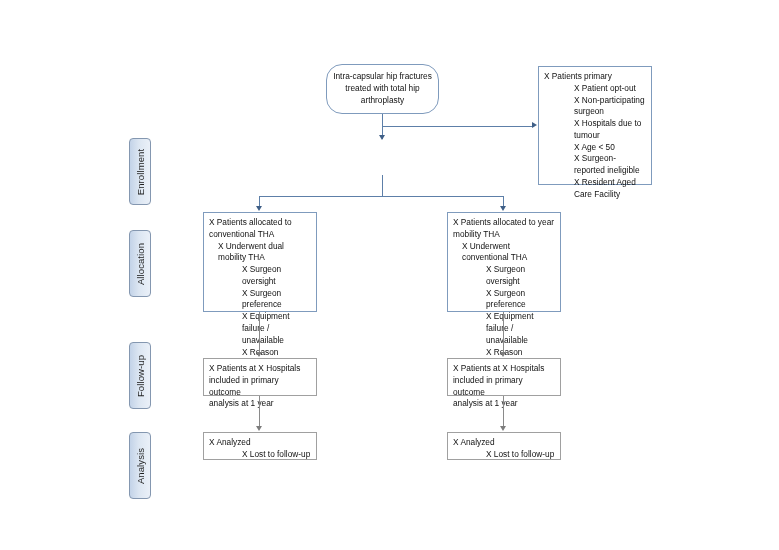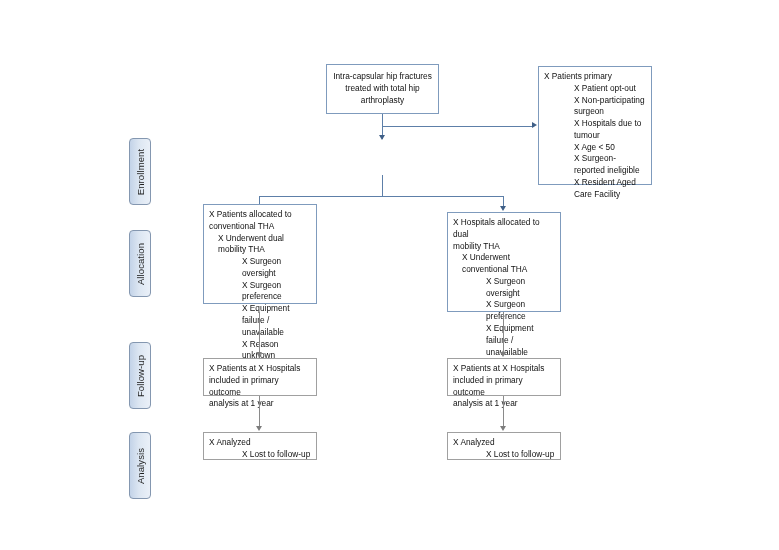--- a/index.html
+++ b/index.html
@@ -52,20 +52,21 @@
     padding: 4px 5px;
   }
   .box.gray {
     border-color: #a0a0a0;
   }
   .box.center {
     text-align: center;
     display: flex;
     align-items: center;
     justify-content: center;
+    border-radius: 16px;
   }
   .box .ln {
     white-space: normal;
   }
   .ind1 { padding-left: 9px; }
   .ind2 { padding-left: 33px; }
   .ind-excl { padding-left: 30px; }
 
   
   .vline {
@@ -144,33 +145,33 @@
   </div>
 
 
   <div class="vline" style="left:382px; top:175px; height:22px;"></div>
   <div class="hline" style="left:259px; top:196px; width:245px;"></div>
   <div class="vline" style="left:259px; top:196px; height:12px;"></div>
   <div class="vline" style="left:503px; top:196px; height:12px;"></div>
   <div class="arrow-down" style="left:255.5px; top:206px;"></div>
   <div class="arrow-down" style="left:499.5px; top:206px;"></div>
 
-  <div class="box" style="left:203px; top:204px; width:114px; height:100px;">
+  <div class="box" style="left:203px; top:212px; width:114px; height:100px;">
     <div class="ln">X Patients allocated to</div>
     <div class="ln">conventional THA</div>
     <div class="ln ind1">X Underwent dual</div>
     <div class="ln ind1">mobility THA</div>
     <div class="ln ind2">X Surgeon oversight</div>
     <div class="ln ind2">X Surgeon preference</div>
     <div class="ln ind2">X Equipment failure / unavailable</div>
     <div class="ln ind2">X Reason unknown</div>
   </div>
 
   <div class="box" style="left:447px; top:212px; width:114px; height:100px;">
-    <div class="ln">X Hospitals allocated to dual</div>
+    <div class="ln">X Patients allocated to year</div>
     <div class="ln">mobility THA</div>
     <div class="ln ind1">X Underwent</div>
     <div class="ln ind1">conventional THA</div>
     <div class="ln ind2">X Surgeon oversight</div>
     <div class="ln ind2">X Surgeon preference</div>
     <div class="ln ind2">X Equipment failure / unavailable</div>
     <div class="ln ind2">X Reason unknown</div>
   </div>
 
   <div class="vline gray" style="left:259px; top:312px; height:42px;"></div>

